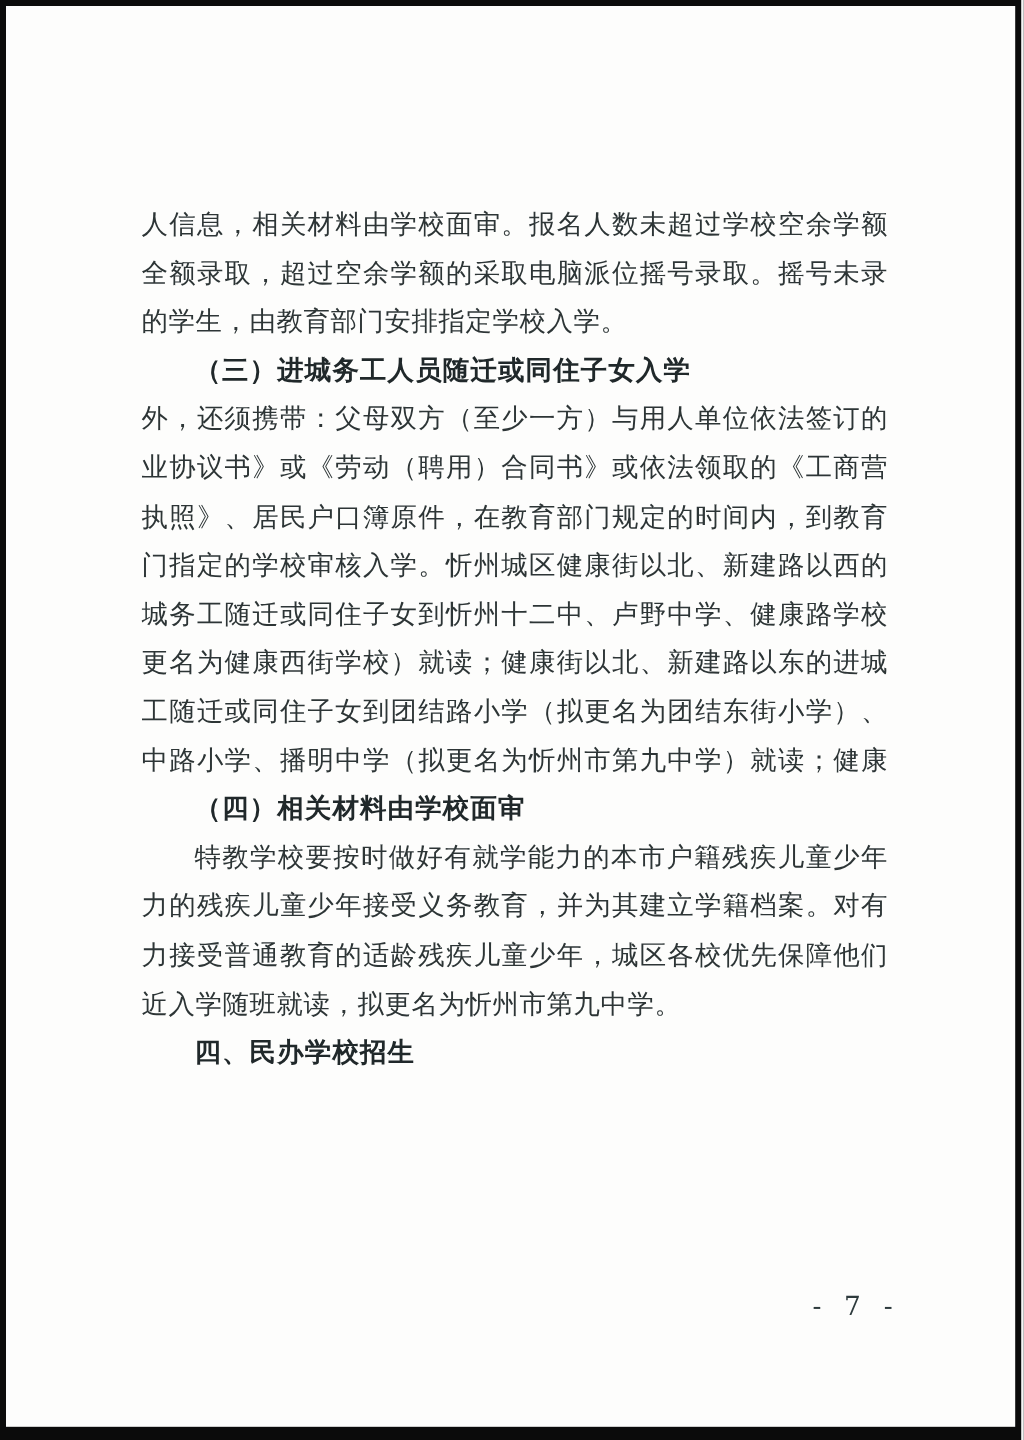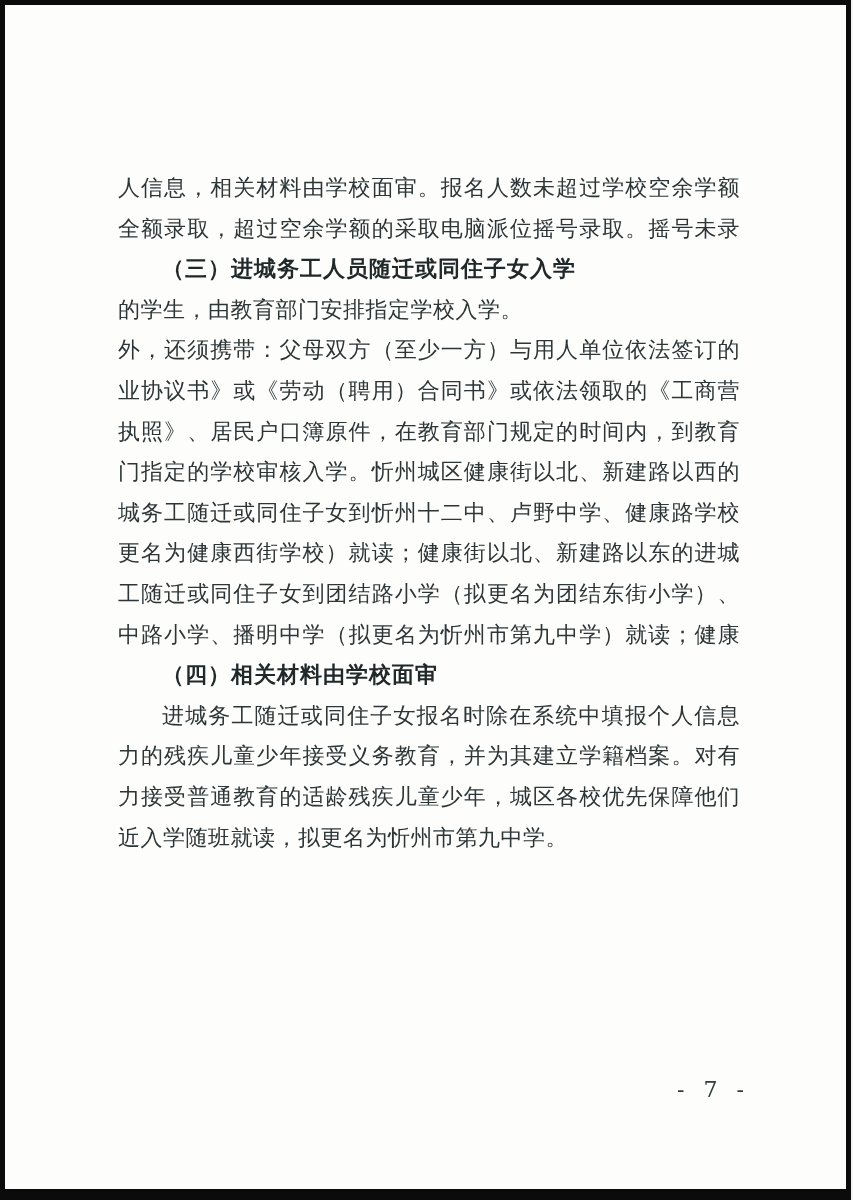--- a/index.html
+++ b/index.html
@@ -68,34 +68,35 @@
   }
 </style>
 </head>
 <body>
 
 <div class="paper">
 
   <div class="text-block">
     <div class="line jfull">人信息，相关材料由学校面审。报名人数未超过学校空余学额的</div>
     <div class="line jfull">全额录取，超过空余学额的采取电脑派位摇号录取。摇号未录取</div>
+    <div class="line">的学生，由教育部门安排指定学校入学。</div>
     <div class="line heading indent">（三）进城务工人员随迁或同住子女入学</div>
-    <div class="line">的学生，由教育部门安排指定学校入学。</div>
     <div class="line jfull">外，还须携带：父母双方（至少一方）与用人单位依法签订的《就</div>
     <div class="line jfull">业协议书》或《劳动（聘用）合同书》或依法领取的《工商营业</div>
     <div class="line jfull">执照》、居民户口簿原件，在教育部门规定的时间内，到教育部</div>
     <div class="line jfull">门指定的学校审核入学。忻州城区健康街以北、新建路以西的进</div>
     <div class="line jfull">城务工随迁或同住子女到忻州十二中、卢野中学、健康路学校（拟</div>
     <div class="line jfull">更名为健康西街学校）就读；健康街以北、新建路以东的进城务</div>
     <div class="line jfull">工随迁或同住子女到团结路小学（拟更名为团结东街小学）、云</div>
     <div class="line jfull">中路小学、播明中学（拟更名为忻州市第九中学）就读；健康街</div>
     <div class="line heading indent">（四）相关材料由学校面审</div>
-    <div class="line jfull indent">进城务工随迁或同住子女报名时除在系统中填报个人信息</div>
+    <div class="line jfull indent">特教学校要按时做好有就学能力的本市户籍残疾儿童少年</div>
     <div class="line jfull">力的残疾儿童少年接受义务教育，并为其建立学籍档案。对有能</div>
     <div class="line jfull">力接受普通教育的适龄残疾儿童少年，城区各校优先保障他们就</div>
     <div class="line">近入学随班就读，拟更名为忻州市第九中学。</div>
+    <div class="line heading indent">四、民办学校招生</div>
   </div>
 
   <div class="page-number">- 7 -</div>
 
 </div>
 
 <div class="scan-edge"></div>
 
 </body></html>

